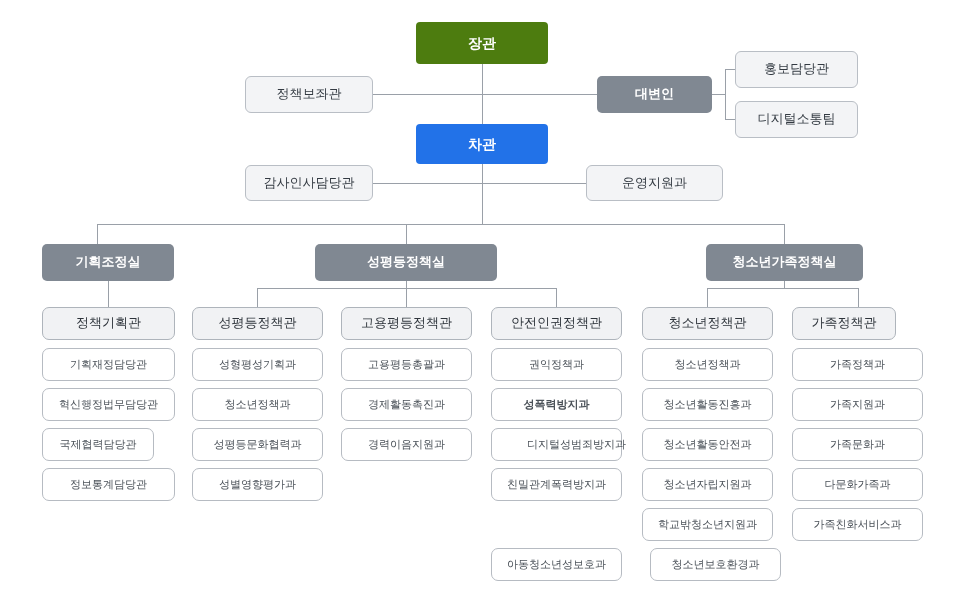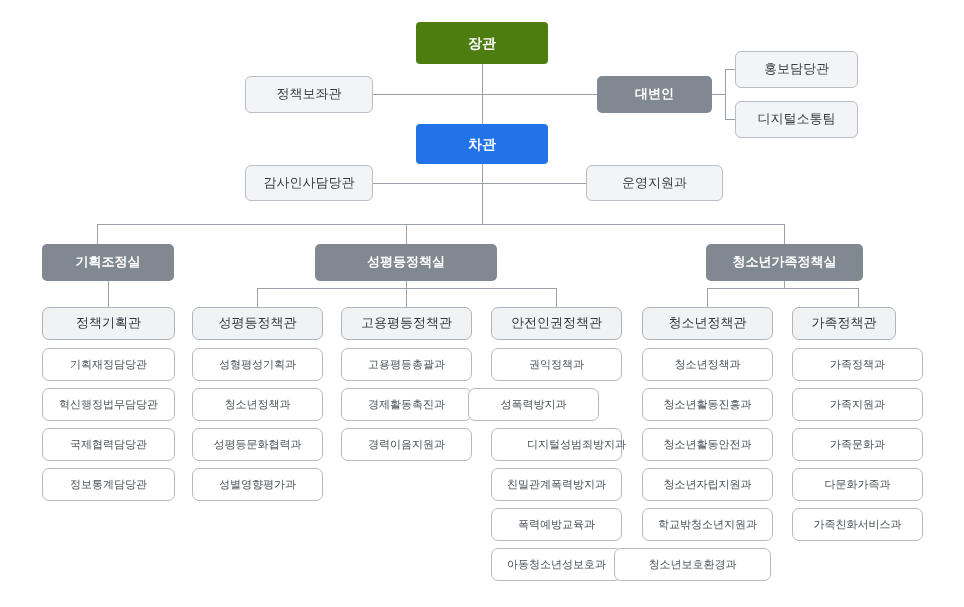--- a/index.html
+++ b/index.html
@@ -137,49 +137,48 @@
 
   <div class="node gray" style="left:315px; top:244px; width:182px; height:37px;">성평등정책실</div>
 
   <div class="node gray" style="left:42px; top:244px; width:132px; height:37px;">기획조정실</div>
 
   <div class="node gray" style="left:706px; top:244px; width:157px; height:37px;">청소년가족정책실</div>
 
   <div class="node divhead" style="left:42px; top:307px; width:133px; height:33px;">정책기획관</div>
   <div class="node leaf" style="left:42px; top:348px; width:133px; height:33px;">기획재정담당관</div>
   <div class="node leaf" style="left:42px; top:388px; width:133px; height:33px;">혁신행정법무담당관</div>
-  <div class="node leaf" style="left:42px; top:428px; width:133px; height:33px;">국제협력담당관</div>
+  <div class="node leaf" style="left:42px; top:428px; width:112px; height:33px;">국제협력담당관</div>
   <div class="node leaf" style="left:42px; top:468px; width:133px; height:33px;">정보통계담당관</div>
 
   <div class="node divhead" style="left:192px; top:307px; width:131px; height:33px;">성평등정책관</div>
   <div class="node leaf" style="left:192px; top:348px; width:131px; height:33px;">성형평성기획과</div>
   <div class="node leaf" style="left:192px; top:388px; width:131px; height:33px;">청소년정책과</div>
   <div class="node leaf" style="left:192px; top:428px; width:131px; height:33px;">성평등문화협력과</div>
   <div class="node leaf" style="left:192px; top:468px; width:131px; height:33px;">성별영향평가과</div>
 
   <div class="node divhead" style="left:341px; top:307px; width:131px; height:33px;">고용평등정책관</div>
   <div class="node leaf" style="left:341px; top:348px; width:131px; height:33px;">고용평등총괄과</div>
   <div class="node leaf" style="left:341px; top:388px; width:131px; height:33px;">경제활동촉진과</div>
   <div class="node leaf" style="left:341px; top:428px; width:131px; height:33px;">경력이음지원과</div>
 
   <div class="node divhead" style="left:491px; top:307px; width:131px; height:33px;">안전인권정책관</div>
   <div class="node leaf" style="left:491px; top:348px; width:131px; height:33px;">권익정책과</div>
-  <div class="node leaf" style="left:468px; top:388px; width:131px; height:33px;">성폭력방지과</div>
+  <div class="node leaf" style="left:491px; top:388px; width:131px; height:33px;font-weight:bold;">성폭력방지과</div>
   <div class="node leaf" style="left:491px; top:428px; width:131px; height:33px;padding-left:40px;">디지털성범죄방지과</div>
   <div class="node leaf" style="left:491px; top:468px; width:131px; height:33px;">친밀관계폭력방지과</div>
-  <div class="node leaf" style="left:491px; top:508px; width:131px; height:33px;">폭력예방교육과</div>
   <div class="node leaf" style="left:491px; top:548px; width:131px; height:33px;">아동청소년성보호과</div>
 
   <div class="node divhead" style="left:642px; top:307px; width:131px; height:33px;">청소년정책관</div>
   <div class="node leaf" style="left:642px; top:348px; width:131px; height:33px;">청소년정책과</div>
   <div class="node leaf" style="left:642px; top:388px; width:131px; height:33px;">청소년활동진흥과</div>
   <div class="node leaf" style="left:642px; top:428px; width:131px; height:33px;">청소년활동안전과</div>
   <div class="node leaf" style="left:642px; top:468px; width:131px; height:33px;">청소년자립지원과</div>
   <div class="node leaf" style="left:642px; top:508px; width:131px; height:33px;">학교밖청소년지원과</div>
-  <div class="node leaf" style="left:614px; top:548px; width:157px; height:33px;">청소년보호환경과</div>
+  <div class="node leaf" style="left:650px; top:548px; width:131px; height:33px;">청소년보호환경과</div>
 
   <div class="node divhead" style="left:792px; top:307px; width:104px; height:33px;">가족정책관</div>
   <div class="node leaf" style="left:792px; top:348px; width:131px; height:33px;">가족정책과</div>
   <div class="node leaf" style="left:792px; top:388px; width:131px; height:33px;">가족지원과</div>
   <div class="node leaf" style="left:792px; top:428px; width:131px; height:33px;">가족문화과</div>
   <div class="node leaf" style="left:792px; top:468px; width:131px; height:33px;">다문화가족과</div>
   <div class="node leaf" style="left:792px; top:508px; width:131px; height:33px;">가족친화서비스과</div>
 
 </div>
 

